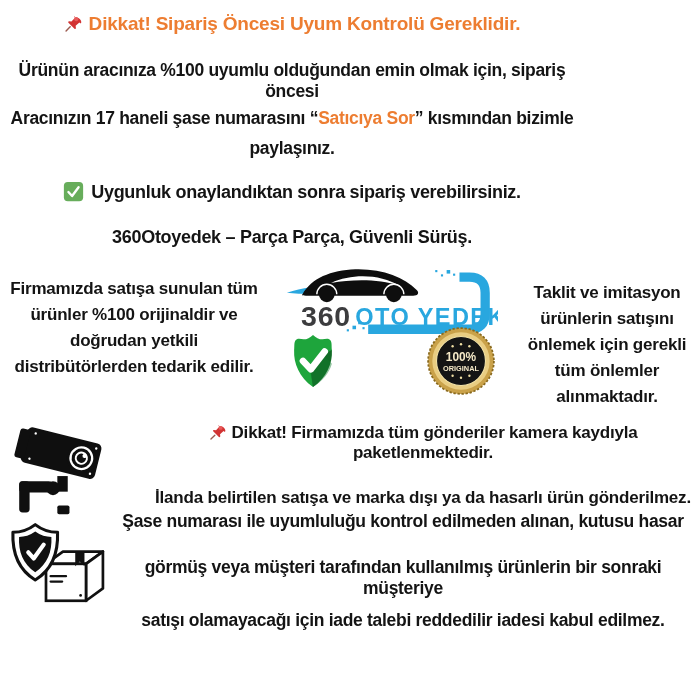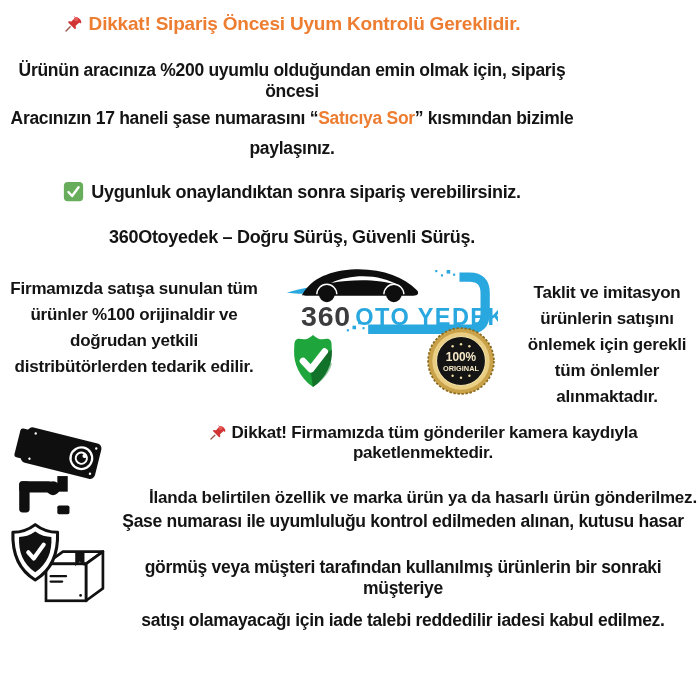--- a/index.html
+++ b/index.html
@@ -49,32 +49,32 @@
 <div class="canvas">
 
   <div class="row heading">
     <svg class="inline-ico" width="19" height="19" viewBox="0 0 24 24">
       <path d="M7.8 16.2 L2.6 21.4" stroke="#9c5b50" stroke-width="1.8" stroke-linecap="round" fill="none"></path>
       <path d="M13.4 2.6c-.7.2-.9 1.1-.4 1.6l.7.7-4.3 4.7-2.9-.3c-1-.1-1.6 1.1-.9 1.8l7.6 7.6c.7.7 1.9.1 1.8-.9l-.3-2.9 4.7-4.3.7.7c.5.5 1.4.3 1.6-.4.4-1.1-.1-2.9-1.8-4.6-1.7-1.7-5.4-2.1-6.5-1.7z" fill="#d23333"></path>
       <circle cx="15.5" cy="6.5" r="2.6" fill="#e85a5a"></circle>
     </svg><span>Dikkat! Sipariş Öncesi Uyum Kontrolü Gereklidir.</span>
   </div>
 
-  <div class="row intro1">Ürünün aracınıza %200 uyumlu olduğundan emin olmak için, sipariş öncesi</div>
+  <div class="row intro1">Ürünün aracınıza %100 uyumlu olduğundan emin olmak için, sipariş öncesi</div>
   <div class="row intro2"><span>Aracınızın 17 haneli şase numarasını “</span><span class="hl">Satıcıya Sor</span><span>” kısmından bizimle</span></div>
   <div class="row intro3">paylaşınız.</div>
 
   <div class="row approval">
     <svg class="inline-ico" width="21" height="21" viewBox="0 0 24 24">
       <rect x="1" y="1" width="22" height="22" rx="4.5" fill="#67ad5b"></rect>
       <path d="M6.2 12.6l4.2 4.6 7.4-10" stroke="#ffffff" stroke-width="2.7" fill="none" stroke-linecap="round" stroke-linejoin="round"></path>
     </svg><span>Uygunluk onaylandıktan sonra sipariş verebilirsiniz.</span>
   </div>
 
-  <div class="row slogan">360Otoyedek – Doğru Sürüş, Güvenli Sürüş.</div>
+  <div class="row slogan">360Otoyedek – Parça Parça, Güvenli Sürüş.</div>
 
   <div class="middle">
 
     <div class="col-left">Firmamızda satışa sunulan tüm ürünler %100 orijinaldir ve doğrudan yetkili distribütörlerden tedarik edilir.</div>
 
     <div class="col-center">
 
       <svg class="logo-svg" viewBox="0 0 300 112">
 
         <path d="M118 97 H260 Q282 97 282 75 V46 Q282 24 260 24 H246" fill="none" stroke="#29a7df" stroke-width="13"></path>
@@ -156,21 +156,21 @@
       </g>
     </svg>
     <div class="camera-text">
       <div class="cam-line1">
         <svg class="inline-ico" width="18" height="18" viewBox="0 0 24 24">
           <path d="M7.8 16.2 L2.6 21.4" stroke="#9c5b50" stroke-width="1.8" stroke-linecap="round" fill="none"></path>
           <path d="M13.4 2.6c-.7.2-.9 1.1-.4 1.6l.7.7-4.3 4.7-2.9-.3c-1-.1-1.6 1.1-.9 1.8l7.6 7.6c.7.7 1.9.1 1.8-.9l-.3-2.9 4.7-4.3.7.7c.5.5 1.4.3 1.6-.4.4-1.1-.1-2.9-1.8-4.6-1.7-1.7-5.4-2.1-6.5-1.7z" fill="#d23333"></path>
           <circle cx="15.5" cy="6.5" r="2.6" fill="#e85a5a"></circle>
         </svg><span>Dikkat! Firmamızda tüm gönderiler kamera kaydıyla paketlenmektedir.</span>
       </div>
-      <div class="cam-line2">İlanda belirtilen özellik ve marka ürün ya da hasarlı ürün gönderilmez.</div>
+      <div class="cam-line2">İlanda belirtilen satışa ve marka dışı ya da hasarlı ürün gönderilmez.</div>
     </div>
   </div>
 
   <div class="policy-section">
     <svg class="shieldbox-ico" viewBox="0 0 130 115">
 
       <polygon points="52,56 74,40 126,40 104,56" fill="#ffffff" stroke="#111111" stroke-width="3.5" stroke-linejoin="round"></polygon>
       <polygon points="104,56 126,40 126,88 104,104" fill="#ffffff" stroke="#111111" stroke-width="3.5" stroke-linejoin="round"></polygon>
       <rect x="52" y="56" width="52" height="48" fill="#ffffff" stroke="#111111" stroke-width="3.5"></rect>
       <path d="M90 41 L102 41 L102 59 L96 53 L90 59 Z" fill="#111111"></path>

